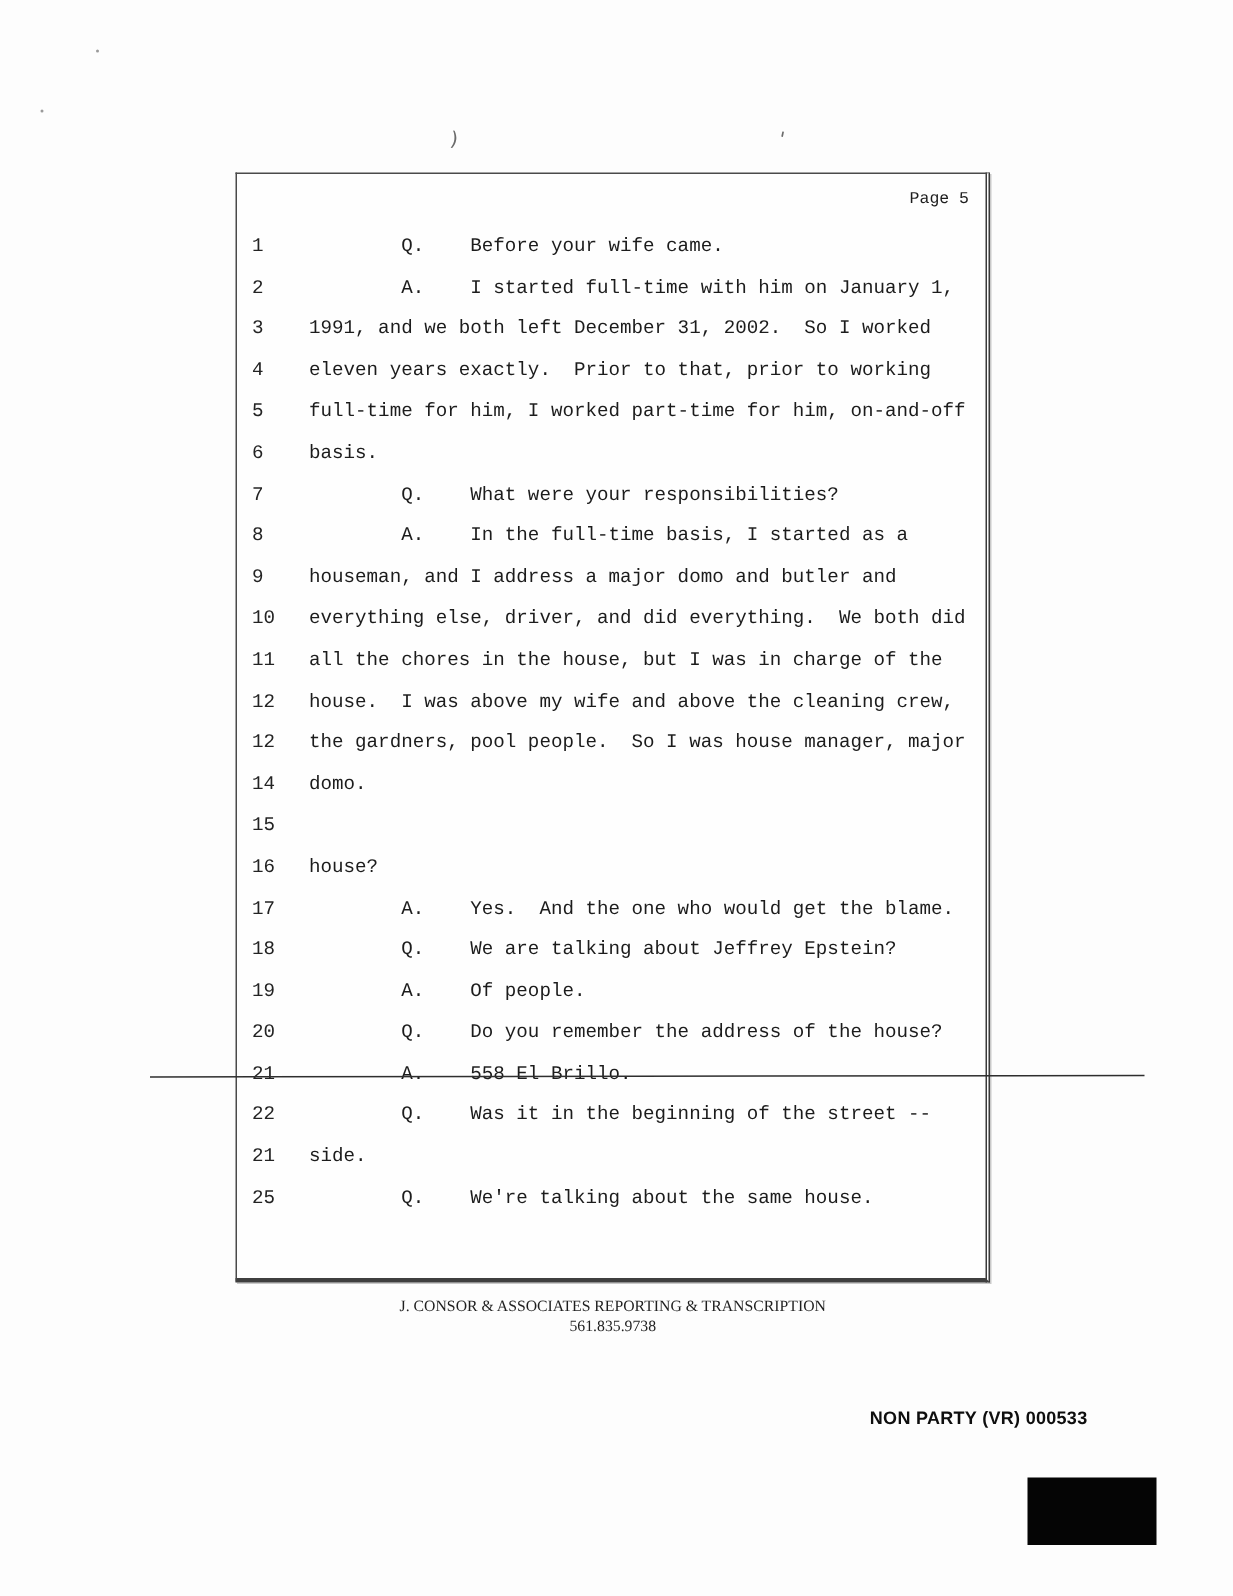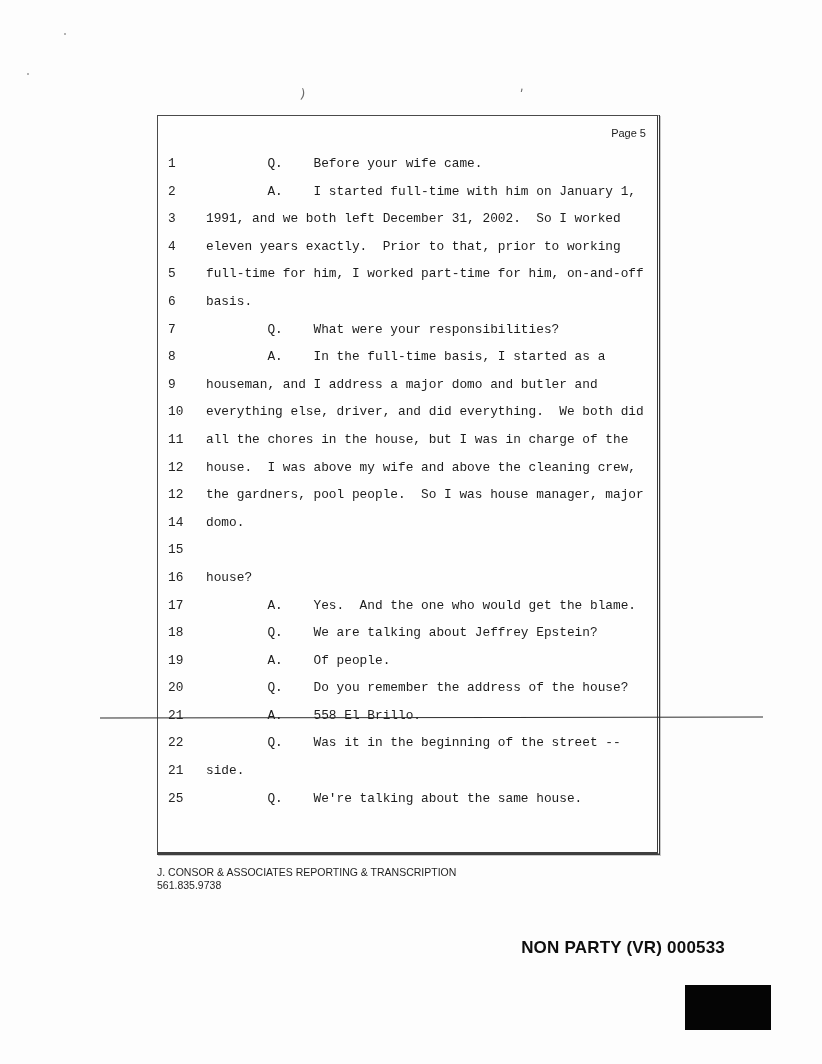--- a/index.html
+++ b/index.html
@@ -39,21 +39,21 @@
     background: #fefefe;
     border: 1px solid #4a4a4a;
     border-right: 3px double #3a3a3a;
     border-bottom: 3px solid #3f3f3f;
     box-shadow: 1px 1px 0 #c9c9c9;
   }
   .page-label {
     position: absolute;
     top: 11px;
     right: 11px;
-    font-family: Liberation Sans, sans-serif;
+    font-family: Liberation Mono, monospace;
     font-size: 11px;
     color: #1d1d1d;
   }
   .lines {
     position: absolute;
     top: 34px;
     left: 10px;
     right: 6px;
   }
   .line-row {
@@ -83,33 +83,34 @@
     height: 1.4px;
     background: #2e2e2e;
     transform: rotate(-0.08deg);
   }
 
   .footer {
     position: absolute;
     left: 157px;
     top: 866px;
     width: 503px;
+    text-align: center;
     color: #1f1f1f;
-    font-family: Liberation Sans, sans-serif;
+    font-family: Liberation Serif, serif;
     font-size: 10.5px;
     line-height: 12.5px;
   }
 
   .stamp {
     position: absolute;
     top: 938px;
     right: 97px;
     font-family: "Liberation Sans", sans-serif;
     font-weight: bold;
-    font-size: 17px;
+    font-size: 12px;
     letter-spacing: 0.2px;
     color: #0e0e0e;
   }
 
   .redaction {
     position: absolute;
     left: 685px;
     top: 985px;
     width: 86px;
     height: 45px;

